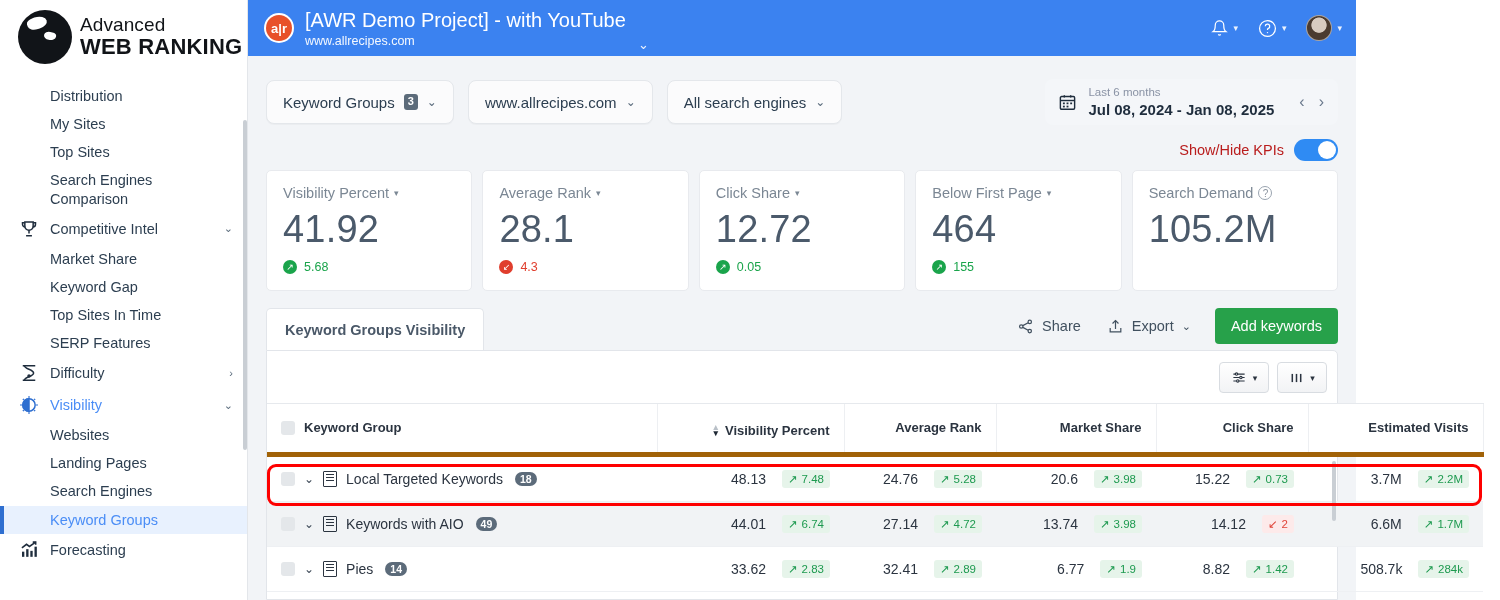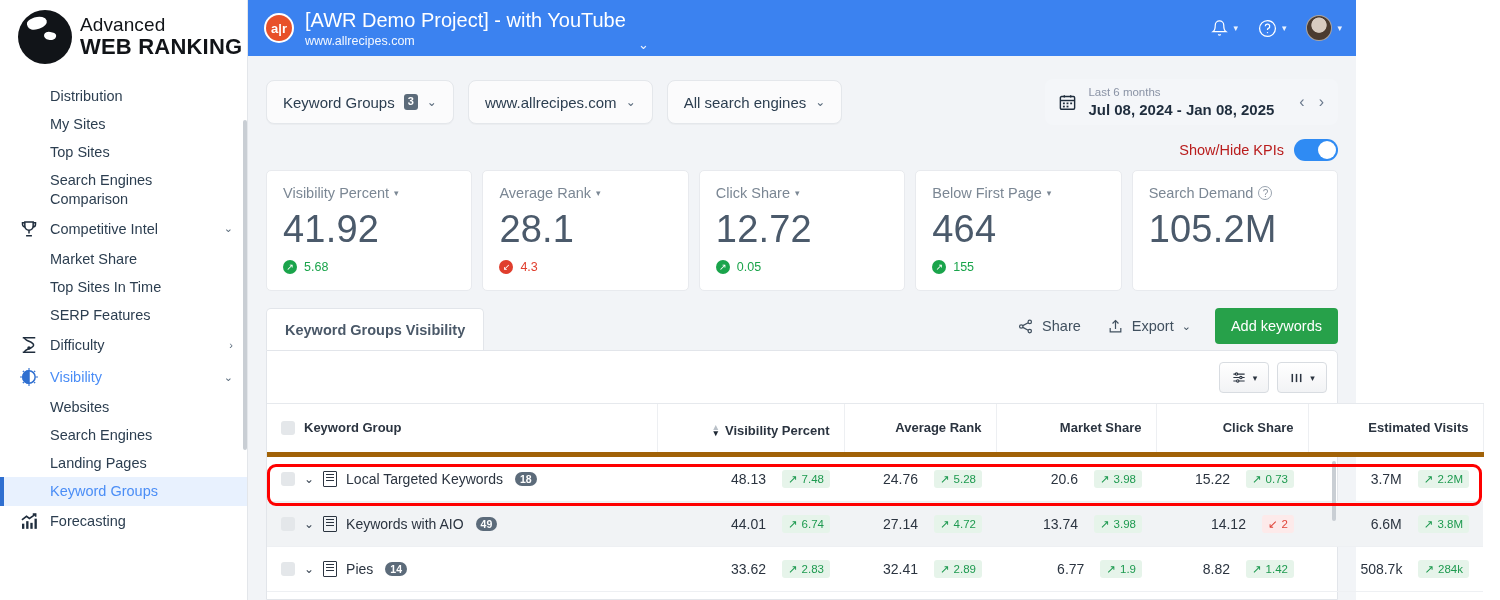--- a/index.html
+++ b/index.html
@@ -244,20 +244,23 @@
               <path d="M12 13.5v4M8.5 20.2h7"></path>
             </svg>
           </span>
           <span class="lbl">Competitive Intel</span>
           <span class="caret">⌄</span>
         </div>
         <div class="nav-item sub">
           <span class="lbl">Market Share</span>
         </div>
         <div class="nav-item sub">
+          <span class="lbl">Keyword Gap</span>
+        </div>
+        <div class="nav-item sub">
           <span class="lbl">Top Sites In Time</span>
         </div>
         <div class="nav-item sub">
           <span class="lbl">SERP Features</span>
         </div>
         <div class="nav-item">
           <span class="ico">
             <svg width="20" height="20" viewBox="0 0 24 24" fill="none" stroke="#1f2d3d" stroke-width="1.8">
               <path d="M4.5 3.2h15M4.5 20.8h15"></path>
               <path d="M6.5 3.2c0 4 11 4.5 11 8.8 0 4.3-11 4.8-11 8.8"></path>
@@ -275,24 +278,24 @@
               <path d="M12 1.6v1.6M12 20.8v1.6M1.6 12h1.6M20.8 12h1.6M4.7 4.7l1.1 1.1M18.2 18.2l1.1 1.1M19.3 4.7l-1.1 1.1M5.8 18.2l-1.1 1.1"></path>
             </svg>
           </span>
           <span class="lbl">Visibility</span>
           <span class="caret">⌄</span>
         </div>
         <div class="nav-item sub">
           <span class="lbl">Websites</span>
         </div>
         <div class="nav-item sub">
+          <span class="lbl">Landing Pages</span>
+        </div>
+        <div class="nav-item sub">
           <span class="lbl">Search Engines</span>
-        </div>
-        <div class="nav-item sub">
-          <span class="lbl">Landing Pages</span>
         </div>
         <div class="nav-item sub active">
           <span class="lbl">Keyword Groups</span>
         </div>
         <div class="nav-item">
           <span class="ico">
             <svg width="20" height="20" viewBox="0 0 24 24" fill="none" stroke="#1f2d3d" stroke-width="1.9">
               <rect x="3.6" y="14" width="2.8" height="6.2" fill="#1f2d3d" stroke="none"></rect>
               <rect x="8.6" y="11" width="2.8" height="9.2" fill="#1f2d3d" stroke="none"></rect>
               <rect x="13.6" y="13" width="2.8" height="7.2" fill="#1f2d3d" stroke="none"></rect>
@@ -601,21 +604,21 @@
                     <span>14.12</span>
                     <span class="trend down">
                       <span>↙</span>
                       <span>2</span>
                     </span>
                   </span></td>
                 <td><span class="valwrap">
                     <span>6.6M</span>
                     <span class="trend up">
                       <span>↗</span>
-                      <span>3.8M</span>
+                      <span>1.7M</span>
                     </span>
                   </span></td>
                 <td></td>
               </tr>
               <tr class="">
                 <td class="first">
                   <span class="grpcell">
                     <span class="chk"></span>
                     <span class="chev-row">⌄</span>
                     <span class="doc-ico"></span>

